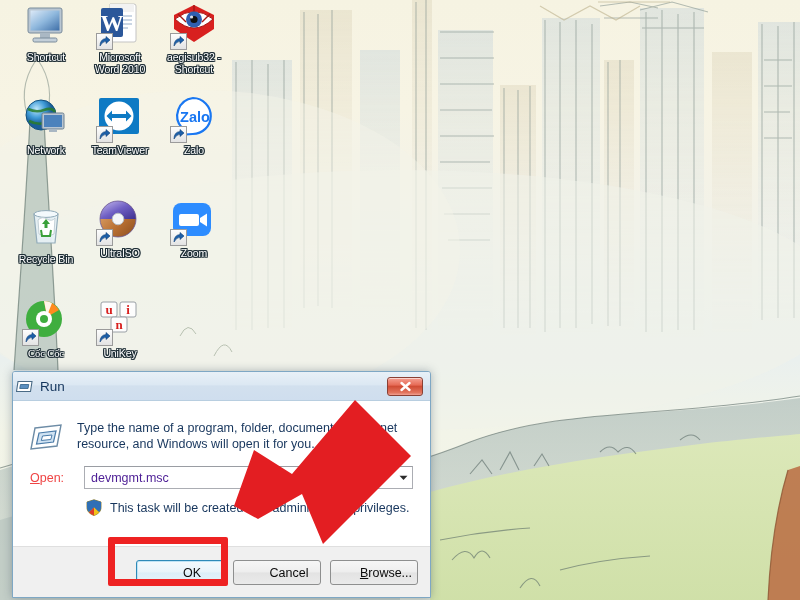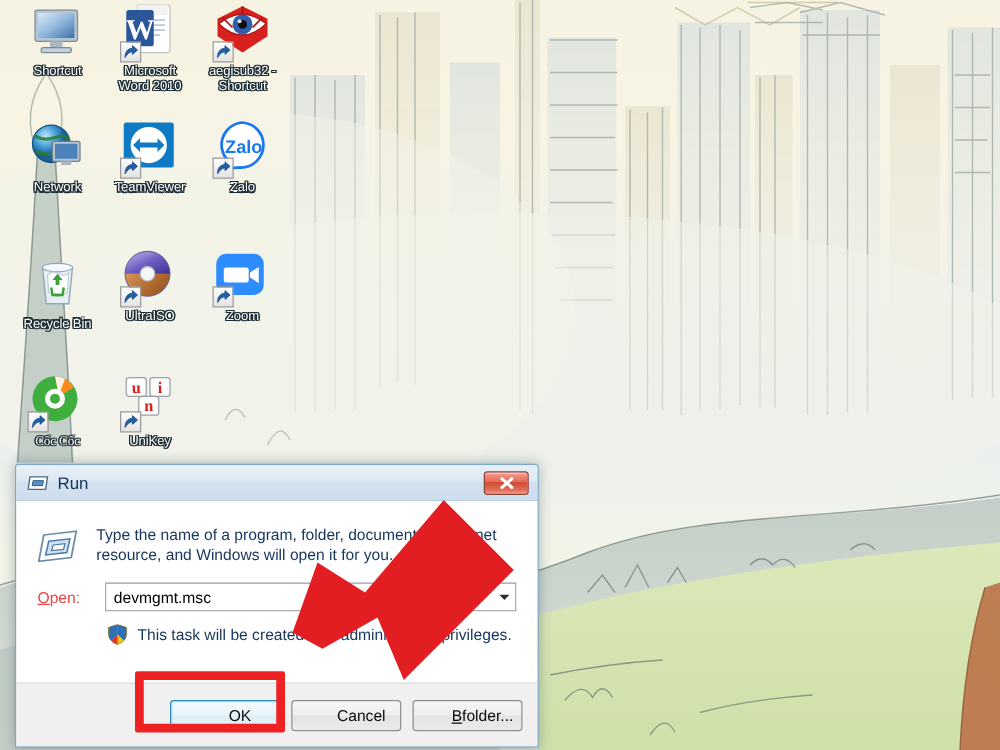--- a/index.html
+++ b/index.html
@@ -66,21 +66,21 @@
     border-radius: 3px 3px 0 0;
     box-shadow: 0 0 10px rgba(40,60,80,.35);
     font-family: "Liberation Sans", sans-serif;
     overflow: hidden;
   }
   #run-titlebar {
     height: 29px;
     background: linear-gradient(to bottom, #e8f0f7 0%, #dce8f3 45%, #d2e0ee 50%, #cfdeee 100%);
     border-bottom: 1px solid #b8cee0;
     display: flex; align-items: center;
-    padding: 0 4px 0 9px;
+    padding: 0 4px 0 3px;
     position: relative;
   }
   #run-title-icon { width: 17px; height: 15px; margin-right: 7px; flex: 0 0 auto; }
   #run-title-text {
     font-size: 13.5px;
     color: #14355c;
     flex: 1 1 auto;
   }
   #run-close-btn {
     width: 36px; height: 19px;
@@ -127,21 +127,21 @@
     height: 23px;
     background: #ffffff;
     border: 1px solid #abadb3;
     border-top-color: #9a9da3;
     display: flex; align-items: center;
     padding-left: 6px;
     position: relative;
   }
   #run-combo-value {
     font-size: 12.5px;
-    color: #000000;
+    color: #4c1d95;
     flex: 1 1 auto;
   }
   #run-combo-arrow {
     width: 18px; height: 21px;
     display: flex; align-items: center; justify-content: center;
     flex: 0 0 auto;
   }
   #run-uac-row {
     display: flex; align-items: center;
     padding: 10px 17px 0 73px;
@@ -558,21 +558,21 @@
       </span>
       <span id="run-uac-text">This task will be created with administrative privileges.</span>
     </div>
   </div>
 
   <div id="run-footer">
     <button class="dlg-btn" id="btn-ok">OK</button>
     <button class="dlg-btn" id="btn-cancel">Cancel</button>
     <button class="dlg-btn" id="btn-browse">
         <u>B</u>
-        <span>folder...</span>
+        <span>rowse...</span>
       </button>
   </div>
 </div>
 
 <div id="ok-highlight"></div>
 
 <svg id="red-arrow" viewBox="0 0 185 150">
   <path d="M120 8 L182 66 L146 106 L160 150 L58 128 L10 117 L30 62 L62 84 Z" fill="#e31e22" opacity="0"></path>
   <path d="M123 4 L184 62 L98 148 L96 113 L34 127 L8 112 L22 58 L60 80 Z" fill="#e31e22" opacity="0"></path>
 

